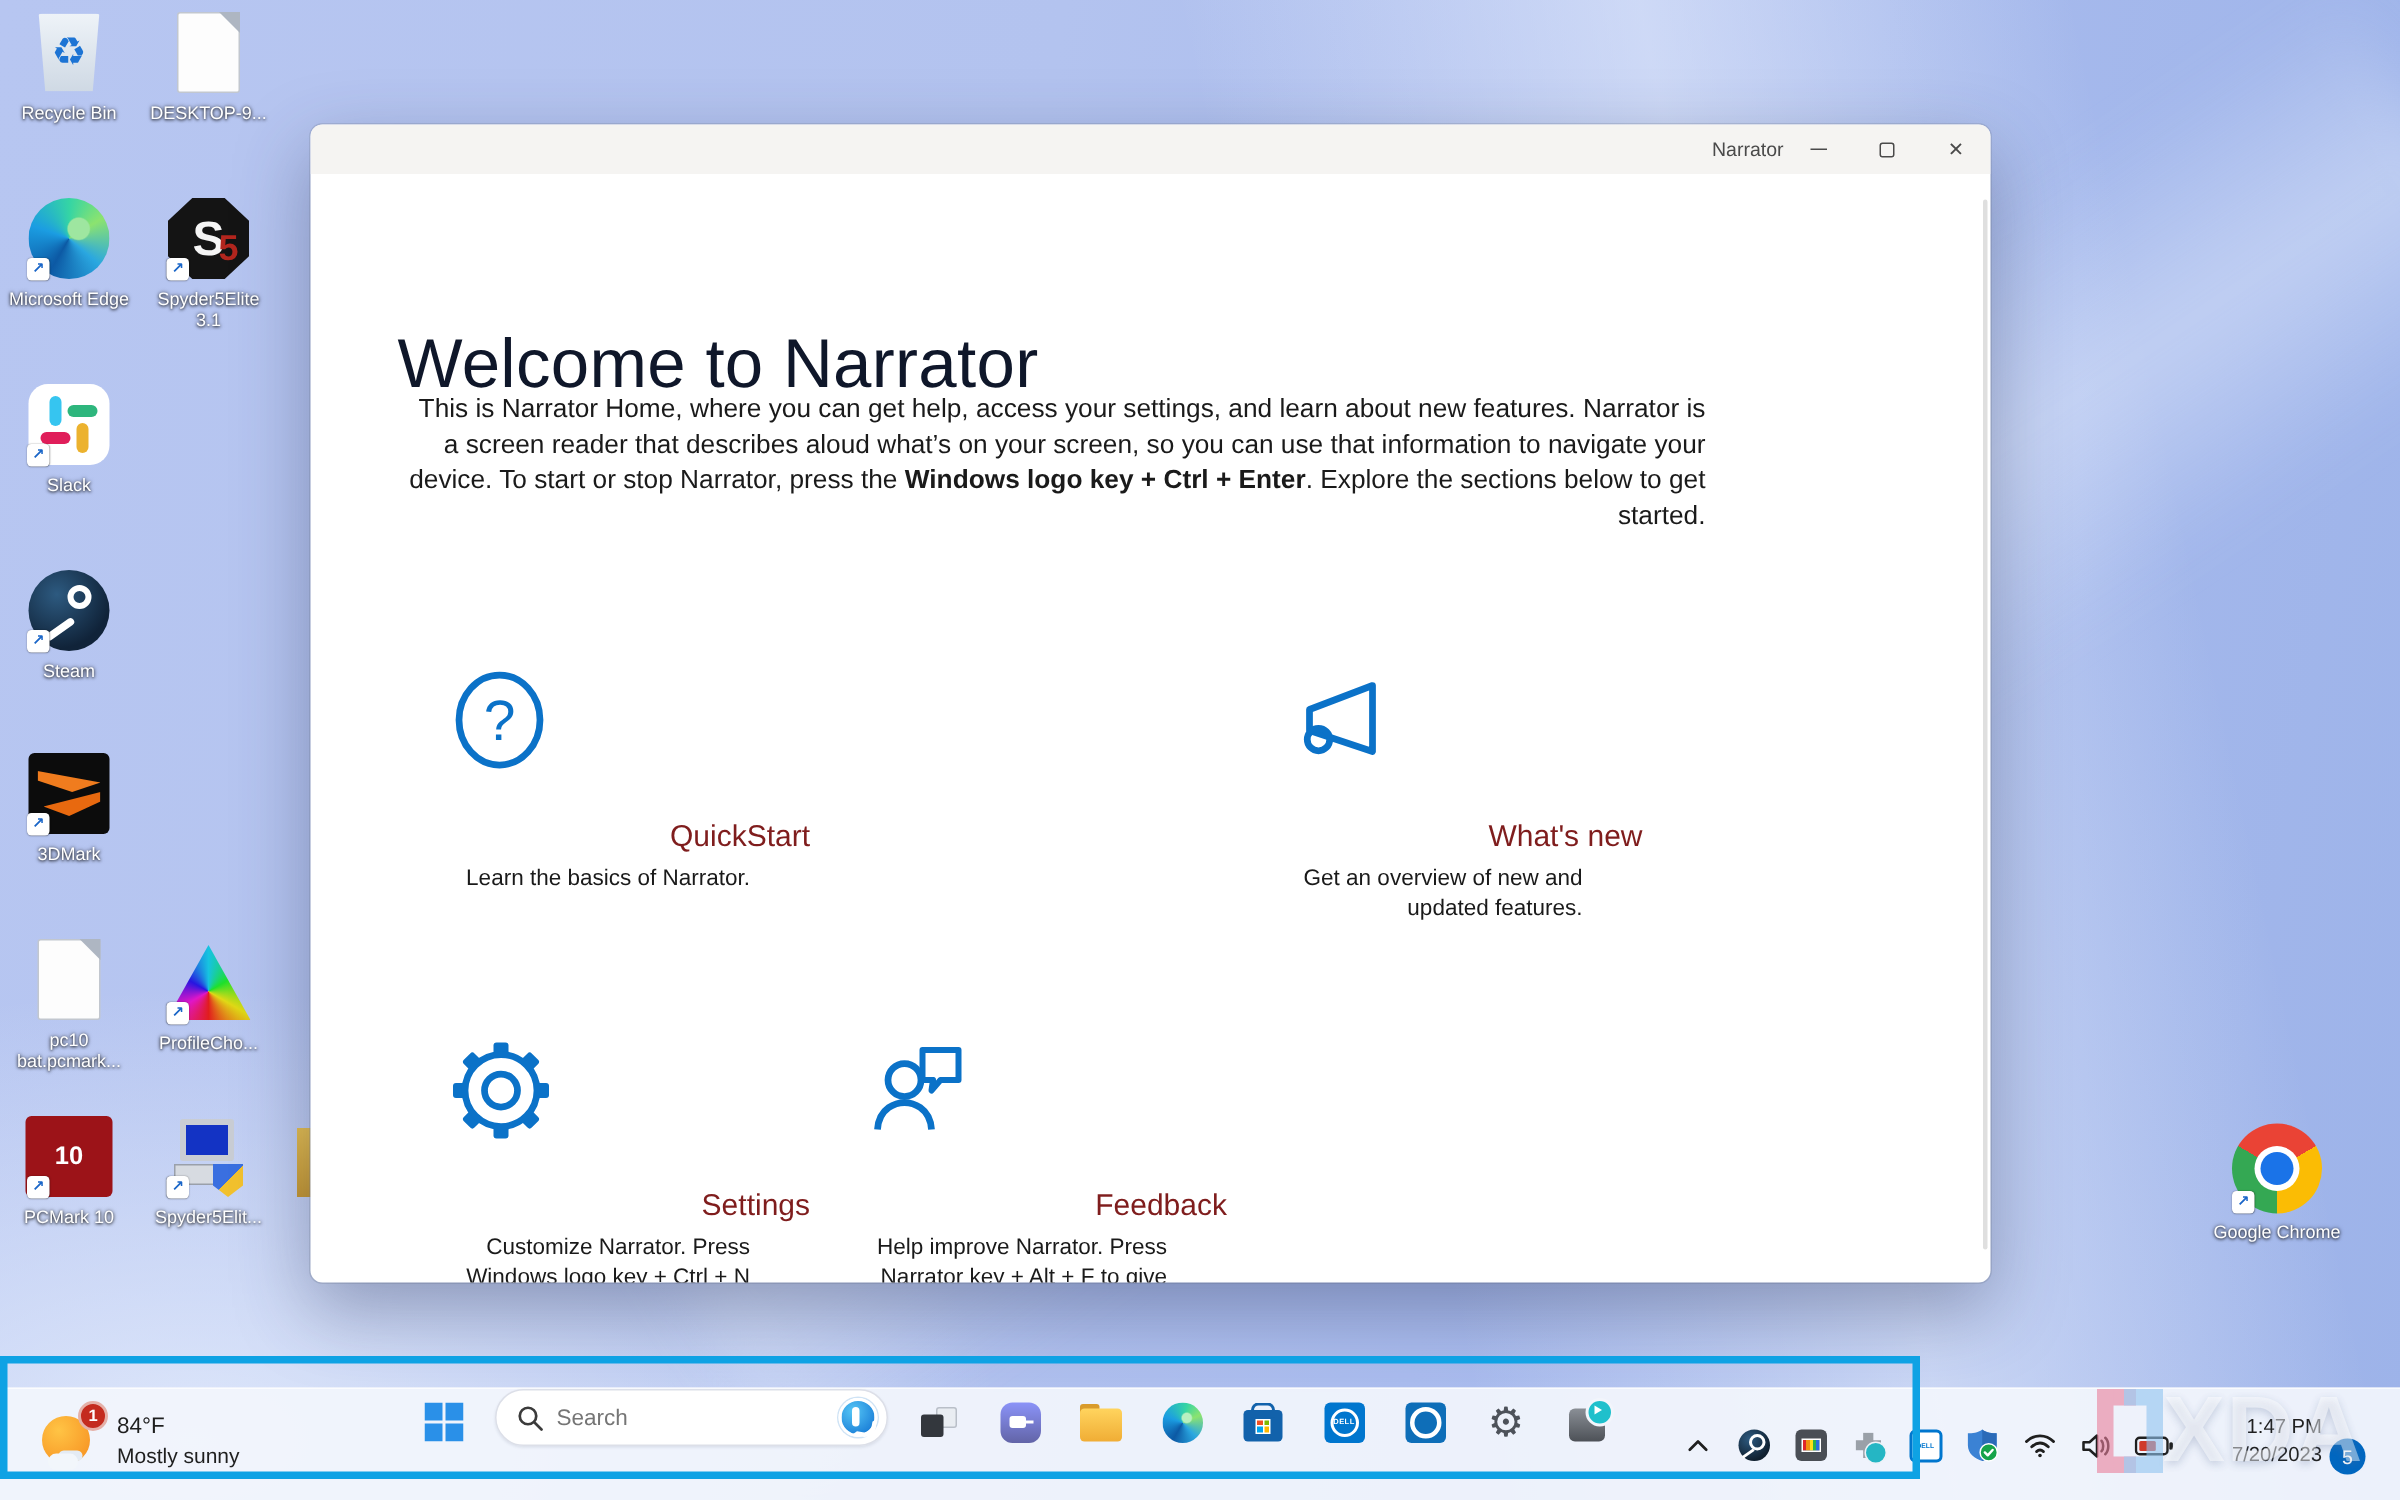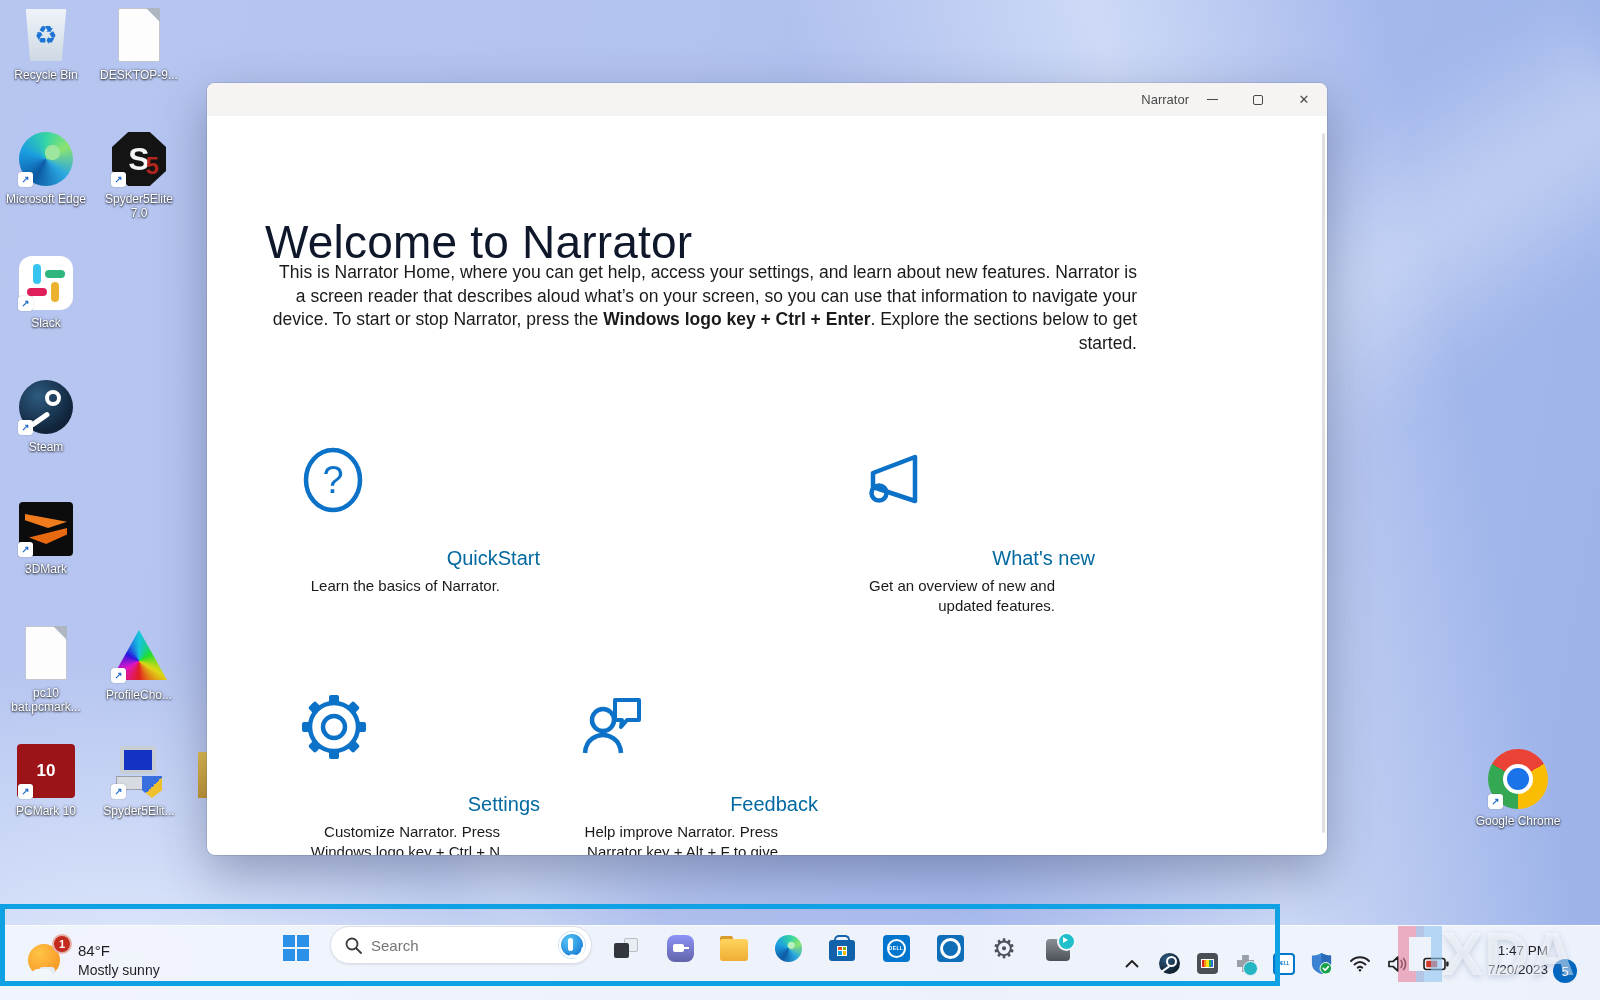--- a/index.html
+++ b/index.html
@@ -81,21 +81,21 @@
   .titlebar { height:33px; background:#f5f4f2; display:flex; align-items:center; }
   .titlebar .wtitle { font-size:13px; color:#4a4a4a; padding-left:16px; flex:1; }
   .capbtn { width:46px; height:33px; display:flex; align-items:center; justify-content:center; }
   .cap-min { width:11px; height:1px; background:#4a4a4a; }
   .cap-max { width:10px; height:10px; border:1px solid #4a4a4a; border-radius:2px; }
   .cap-close { font-size:13px; color:#4a4a4a; }
   .wheading { position:absolute; left:58px; top:100px; font-size:46px; font-weight:200; color:#0f172a; letter-spacing:.2px;margin-top:32px; }
   .wintro { position:absolute; left:58px; top:178px; width:872px; font-size:17.5px; line-height:23.5px; color:#1a1a1a; }
   .card { position:absolute; width:240px; cursor:pointer; }
   .card .cicon { height:70px; display:flex; align-items:flex-start; }
-  .card .ctitle { margin-top:30px; font-size:20px; color:#0369a1; }
+  .card .ctitle { margin-top:30px; font-size:20px; color:#7f1d1d; }
   .card .cdesc { margin-top:6px; font-size:15px; line-height:20px; color:#1a1a1a; width:200px; }
   .win-scroll { position:absolute; right:2px; top:50px; width:3px; height:700px; background:#dfdfdf; border-radius:2px; }
 
   
   .taskbar { position:absolute; left:0; bottom:0; width:1600px; height:75px;
     background:rgba(242,245,252,.93); border-top:1px solid rgba(255,255,255,.7); z-index:5; }
   .hlbox { position:absolute; left:0; top:904px; width:1280px; height:82px;
     border:5px solid #0ea2e4; z-index:8; pointer-events:none; }
   .weather { position:absolute; left:26px; top:10px; display:flex; align-items:flex-start; gap:10px; cursor:pointer; }
   .sun { position:relative; width:42px; height:42px; margin-top:4px; }
@@ -260,21 +260,21 @@
   <div class="dlabel">DESKTOP-9...</div>
 </div>
 <div class="dcell" style="left:95px; top:130px;">
   <div class="dicon">
       <div class="ic-spyder">
         <b>S</b>
         <i>5</i>
       </div>
     <span class="shortcut">↗</span>
     </div>
-  <div class="dlabel">Spyder5Elite 7.0</div>
+  <div class="dlabel">Spyder5Elite 3.1</div>
 </div>
 <div class="dcell" style="left:95px; top:626px;">
   <div class="dicon">
       <div class="ic-tri"></div>
     <span class="shortcut">↗</span>
     </div>
   <div class="dlabel">ProfileCho...</div>
 </div>
 <div class="dcell" style="left:95px; top:742px;">
   <div class="dicon">

